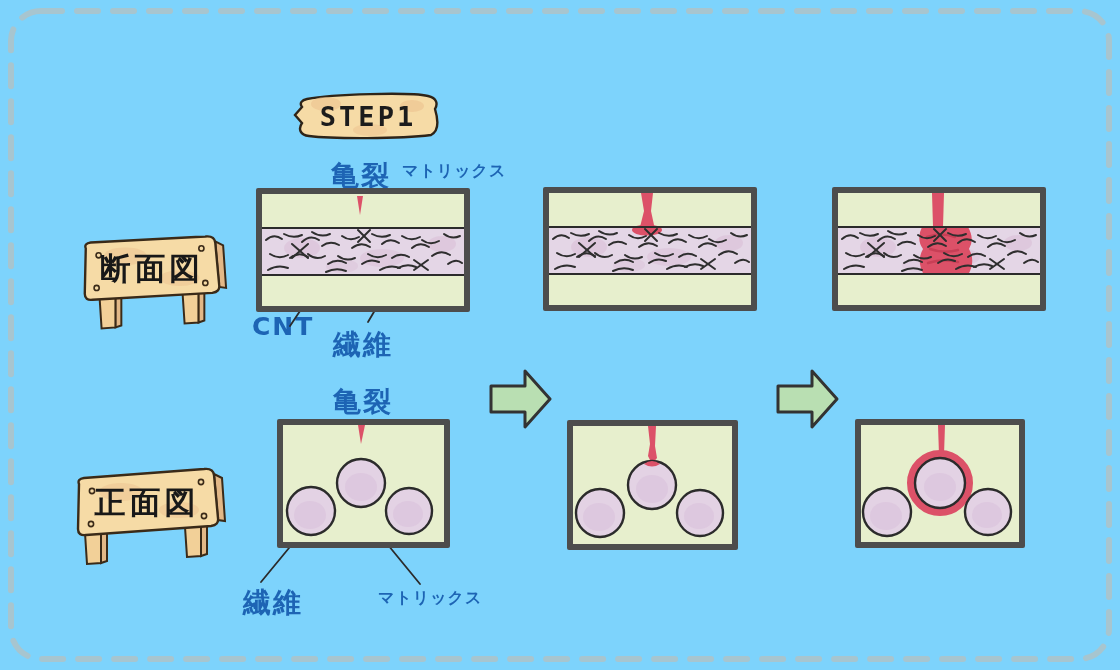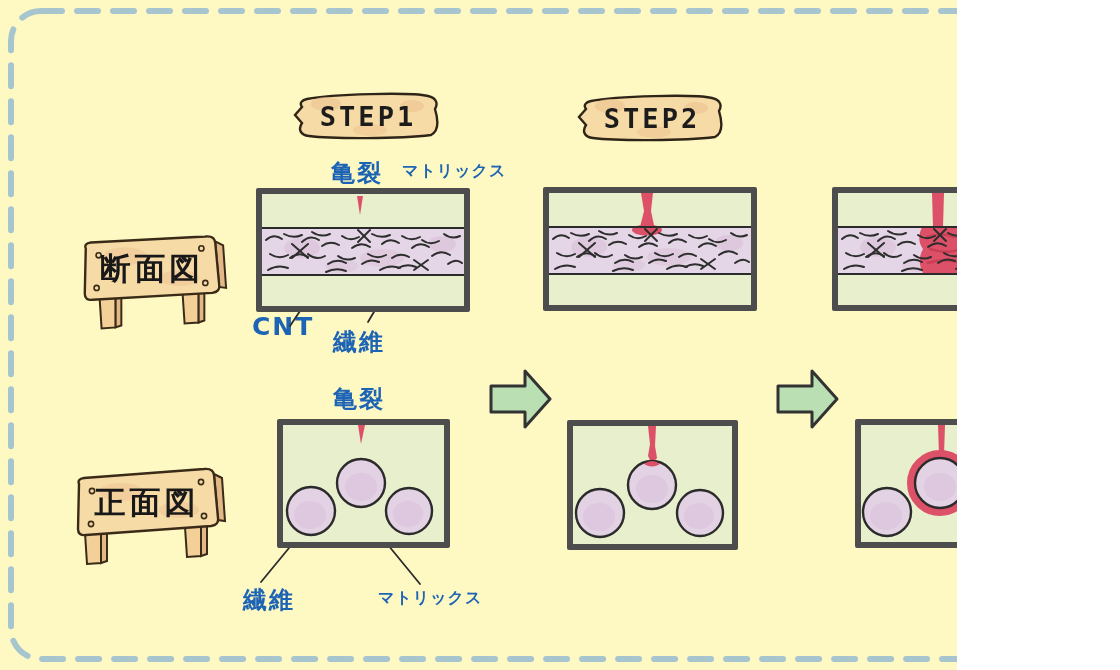--- a/index.html
+++ b/index.html
@@ -1,26 +1,26 @@
 <!DOCTYPE html>
 <html><head>
 <meta charset="utf-8">
 <style>
   html,body{margin:0;padding:0;background:#ffffff;}
   .canvas{
-    position:relative;width:957px;height:670px;background:#fef9c3;
+    position:relative;width:1120px;height:670px;background:#7dd3fc;
     overflow:hidden;font-family:"DejaVu Sans",sans-serif;
   }
   .abs{position:absolute;}
   svg{display:block;}
   .jlabel{
     position:absolute;color:#1d64b4;font-weight:bold;white-space:nowrap;
     font-family:"DejaVu Sans",sans-serif;letter-spacing:2px;
   }
-  .lab-24{font-size:24px;}
+  .lab-24{font-size:28px;}
   .lab-23{font-size:16px;letter-spacing:1px;}
   .lab-cnt{font-size:25px;letter-spacing:2px;}
   .banner-text{
     font-family:"DejaVu Sans Mono",monospace;font-weight:bold;
     letter-spacing:3px;fill:#1c1c1c;font-size:27px;
   }
   .sign-text{
     font-family:"DejaVu Sans",sans-serif;font-weight:bold;
     letter-spacing:4px;fill:#181818;font-size:31px;
   }
@@ -84,29 +84,20 @@
   <div class="abs" style="left:292px;top:88px;">
     <svg width="150" height="56" viewBox="0 0 150 56">
       <path d="M15,11 C40,6 118,4 136,8 C145,10 146,16 143,21 C146,31 147,43 139,47 C108,51 40,51 17,48 C8,47 6,41 10,35 L3,27 L10,19 C7,15 10,12 15,11 Z" fill="#f6dba6" stroke="#2e2418" stroke-width="2.4"></path>
       <ellipse cx="34" cy="16" rx="15" ry="7" fill="#ecc28f" opacity="0.6"></ellipse>
       <ellipse cx="78" cy="42" rx="17" ry="6" fill="#ecc28f" opacity="0.55"></ellipse>
       <ellipse cx="120" cy="18" rx="12" ry="6" fill="#ecc28f" opacity="0.6"></ellipse>
       <text class="banner-text" x="76" y="38" text-anchor="middle">STEP1</text>
     </svg>
   </div>
 
-  <div class="abs" style="left:576px;top:90px;">
-    <svg width="150" height="56" viewBox="0 0 150 56">
-      <path d="M15,11 C40,6 118,4 136,8 C145,10 146,16 143,21 C146,31 147,43 139,47 C108,51 40,51 17,48 C8,47 6,41 10,35 L3,27 L10,19 C7,15 10,12 15,11 Z" fill="#f6dba6" stroke="#2e2418" stroke-width="2.4"></path>
-      <ellipse cx="34" cy="16" rx="15" ry="7" fill="#ecc28f" opacity="0.6"></ellipse>
-      <ellipse cx="78" cy="42" rx="17" ry="6" fill="#ecc28f" opacity="0.55"></ellipse>
-      <ellipse cx="120" cy="18" rx="12" ry="6" fill="#ecc28f" opacity="0.6"></ellipse>
-      <text class="banner-text" x="76" y="38" text-anchor="middle">STEP2</text>
-    </svg>
-  </div>
 
 
   <div class="abs" style="left:60px;top:460px;">
     <svg width="172" height="110" viewBox="0 0 170 110">
       <path d="M40,72 L46,69 L46,101 L40,103 Z" fill="#e3b887" stroke="#3a2a18" stroke-width="2"></path>
       <path d="M24,73 L40,72 L40,103 L26,104 Z" fill="#f2d098" stroke="#3a2a18" stroke-width="2"></path>
       <path d="M140,66 L146,63 L146,94 L140,96 Z" fill="#e3b887" stroke="#3a2a18" stroke-width="2"></path>
       <path d="M124,67 L140,66 L140,96 L126,97 Z" fill="#f2d098" stroke="#3a2a18" stroke-width="2"></path>
       <path d="M153,14 L161,18 L164,61 L157,60 Z" fill="#e3b887" stroke="#3a2a18" stroke-width="2"></path>
       <path d="M18,24 Q16,19 23,18 L143,9 Q152,8 153,15 L157,58 Q158,65 150,66 L25,75 Q17,76 17,69 Z" fill="#f6dba6" stroke="#3a2a18" stroke-width="2.4"></path>

